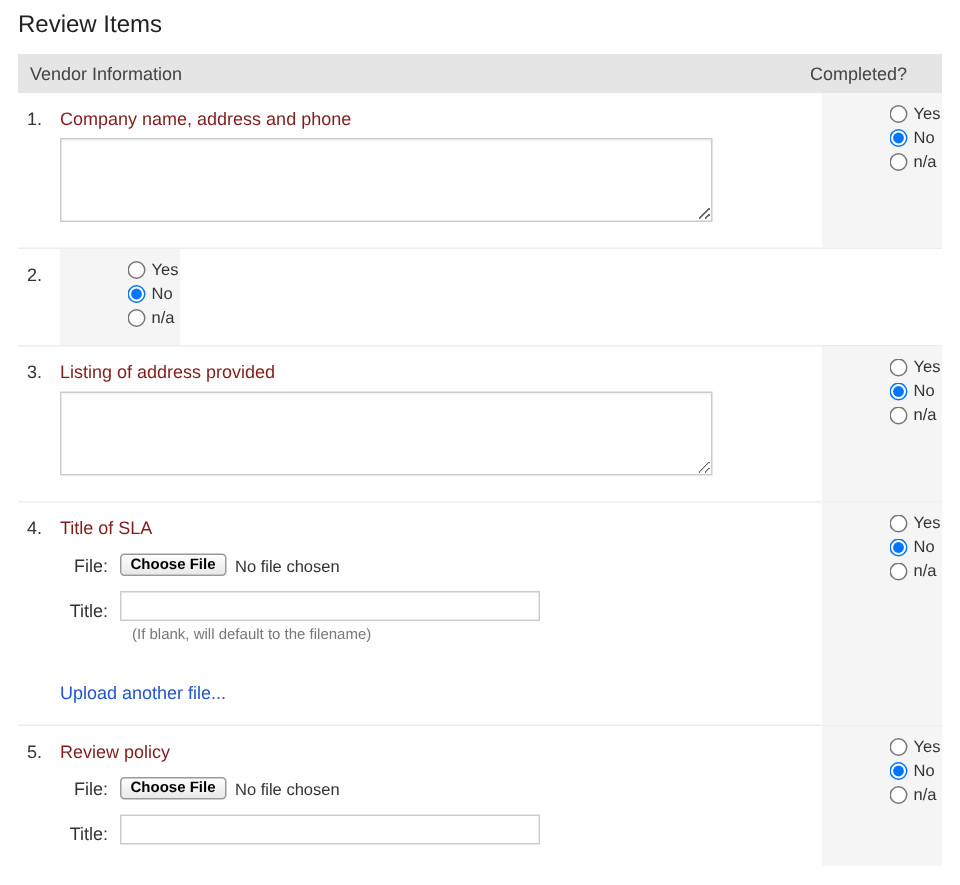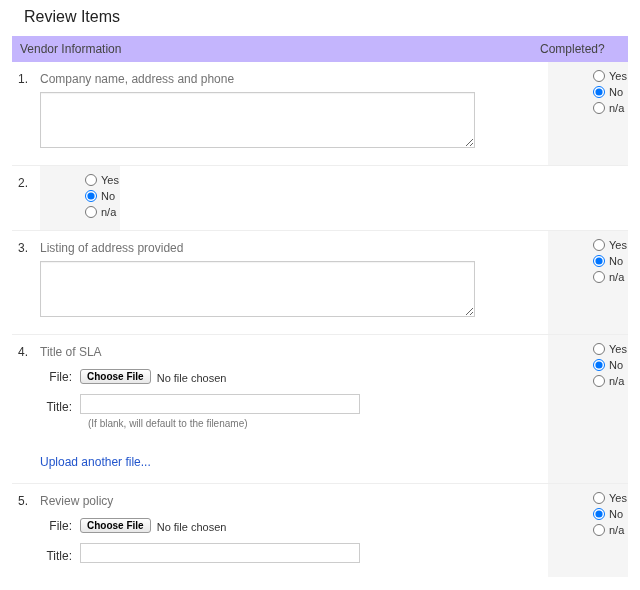--- a/index.html
+++ b/index.html
@@ -9,26 +9,26 @@
     font-family: "Helvetica Neue", Arial, sans-serif;
     font-size: 12px;
     color: #333;
     background: #fff;
     width: 640px;
   }
   .page-title {
     font-size: 16px;
     font-weight: 400;
     color: #222;
-    margin: 0 0 10px 12px;
+    margin: 0 0 10px 0;
   }
   .section-header {
     display: flex;
     align-items: center;
-    background: #c4b5fd;
+    background: #e5e5e5;
     padding: 6px 8px;
     font-size: 12px;
     color: #444;
   }
   .section-header .main-col { flex: 1; }
   .section-header .comp-col { width: 80px; text-align: left; }
   .item {
     display: flex;
     border-bottom: 1px solid #eee;
     padding: 10px 0 14px 0;
@@ -38,21 +38,21 @@
     padding-left: 6px;
     padding-top: 0;
     color: #333;
   }
   .item .content-col {
     flex: 1;
     padding-right: 12px;
   }
   .item .content-col .label {
     margin-bottom: 6px;
-    color: #737373;
+    color: #7f1d1d;
   }
   textarea {
     width: 435px;
     height: 56px;
     border: 1px solid #ccc;
     resize: both;
     font-family: inherit;
     font-size: 12px;
     padding: 4px;
     background: #fff;

